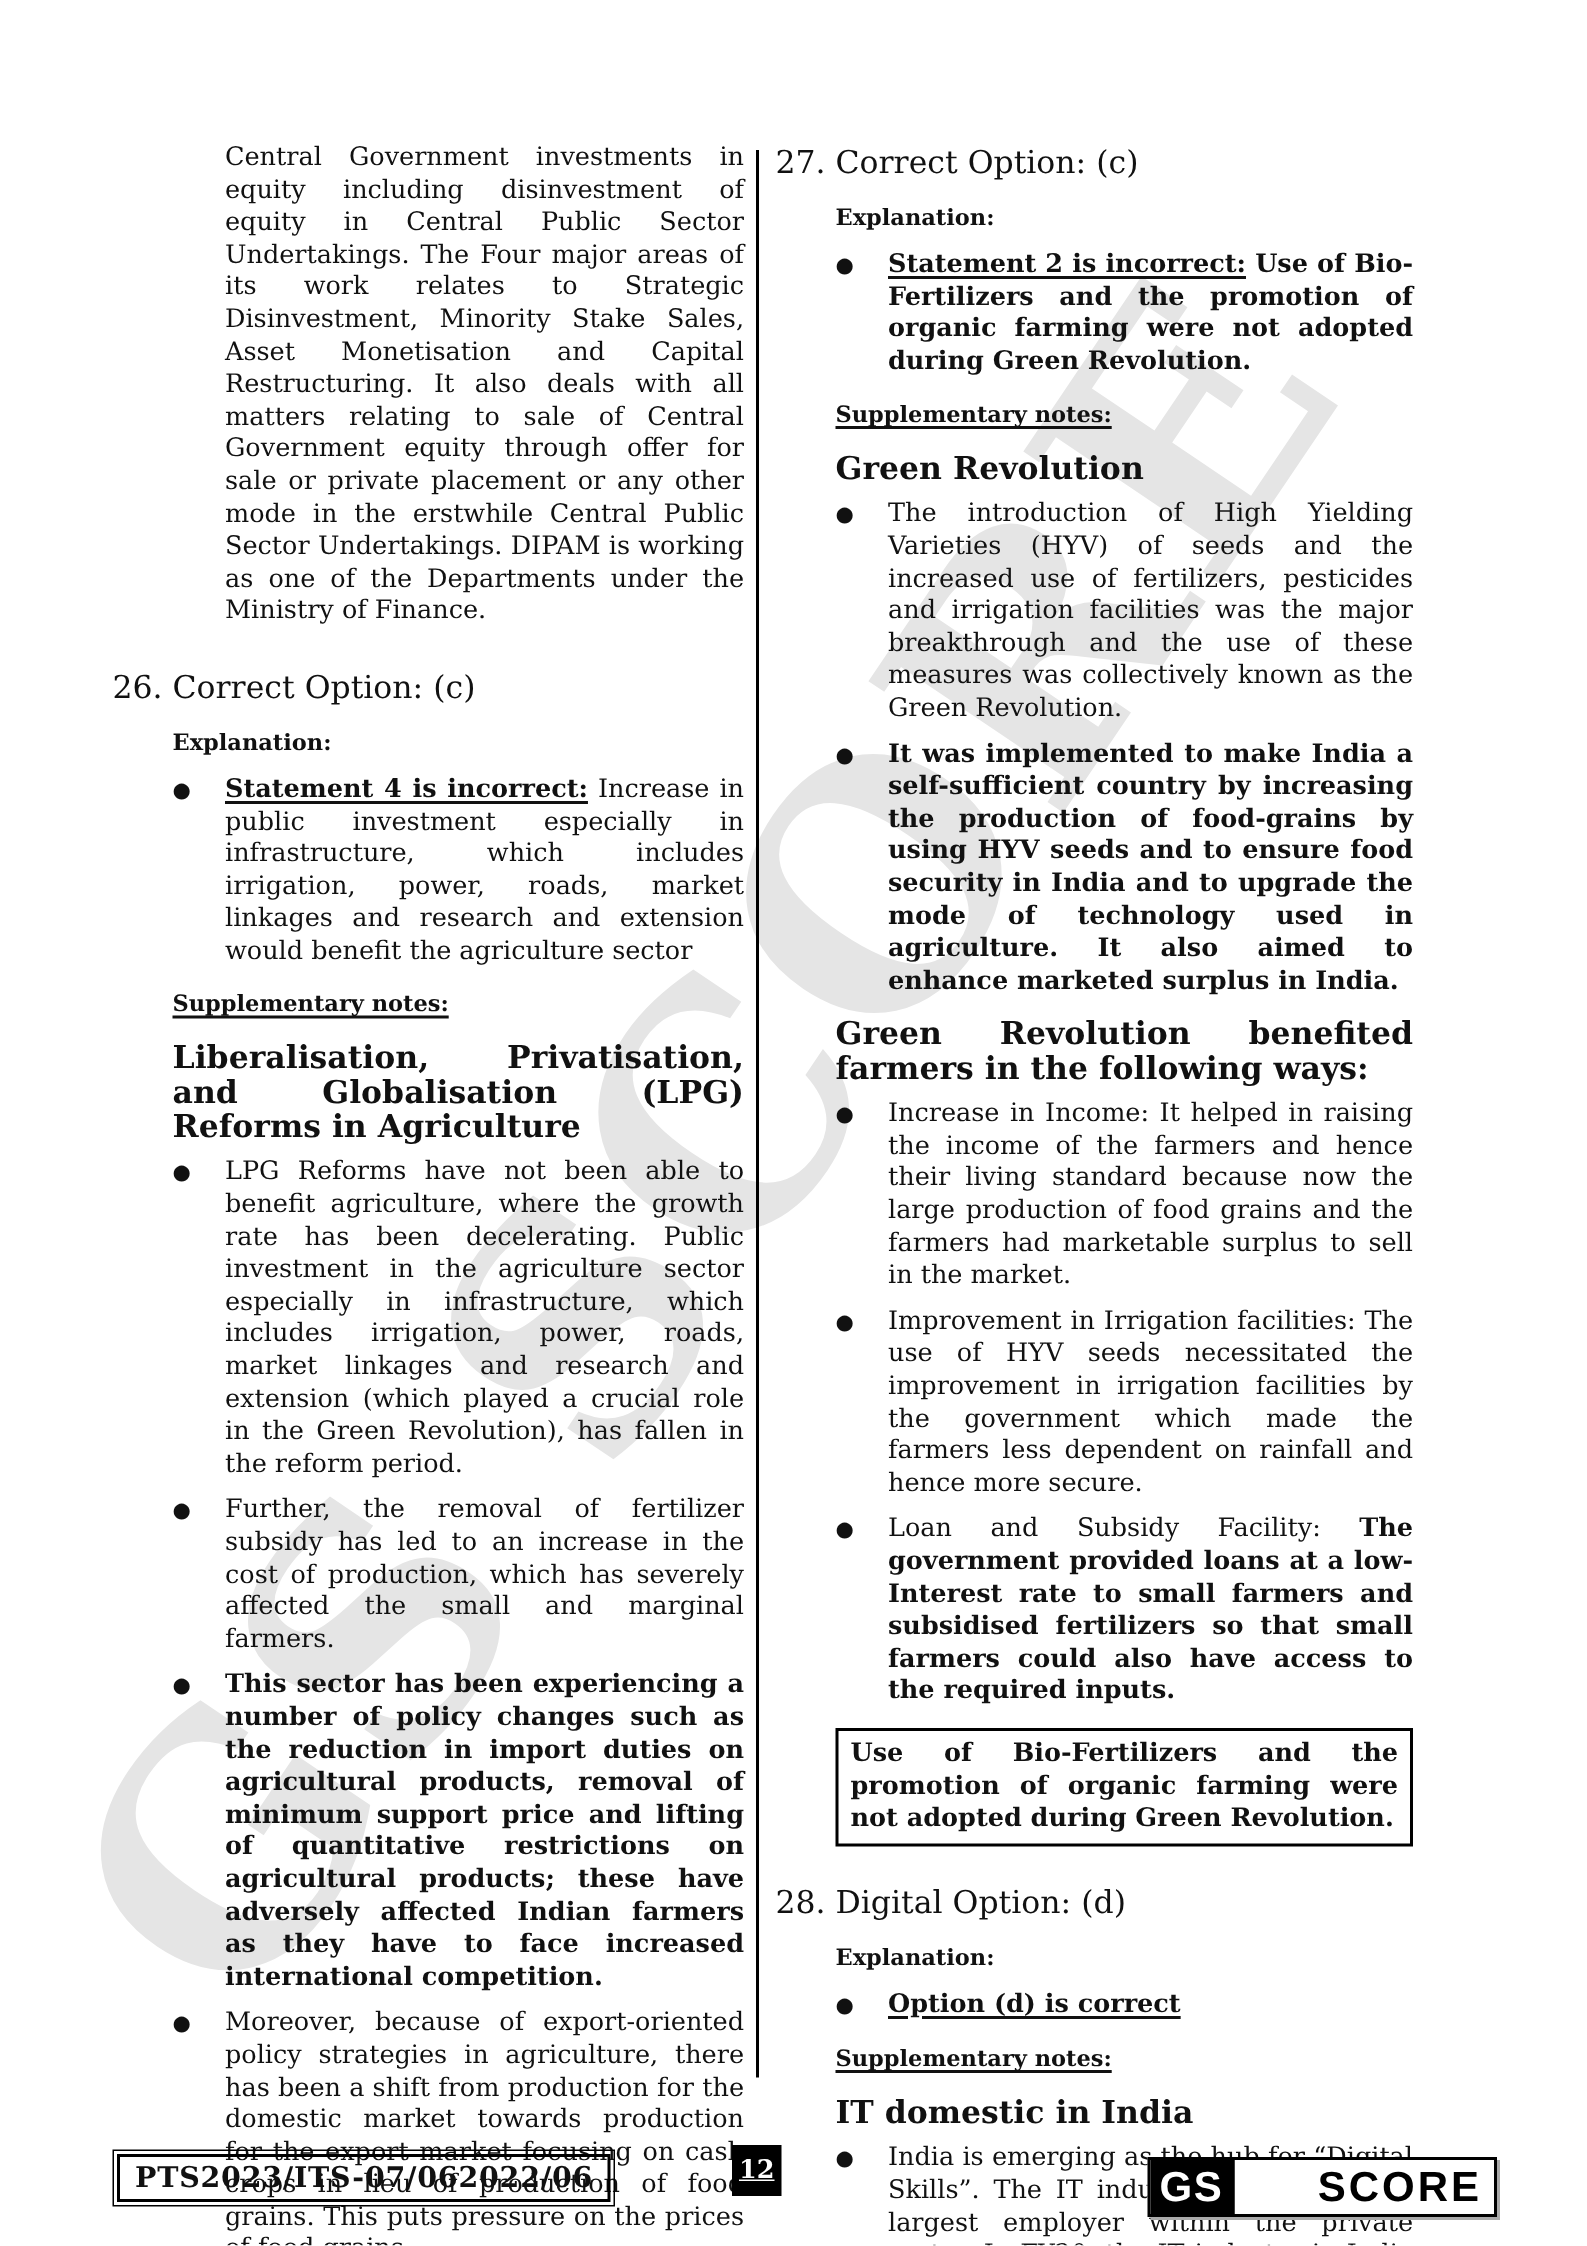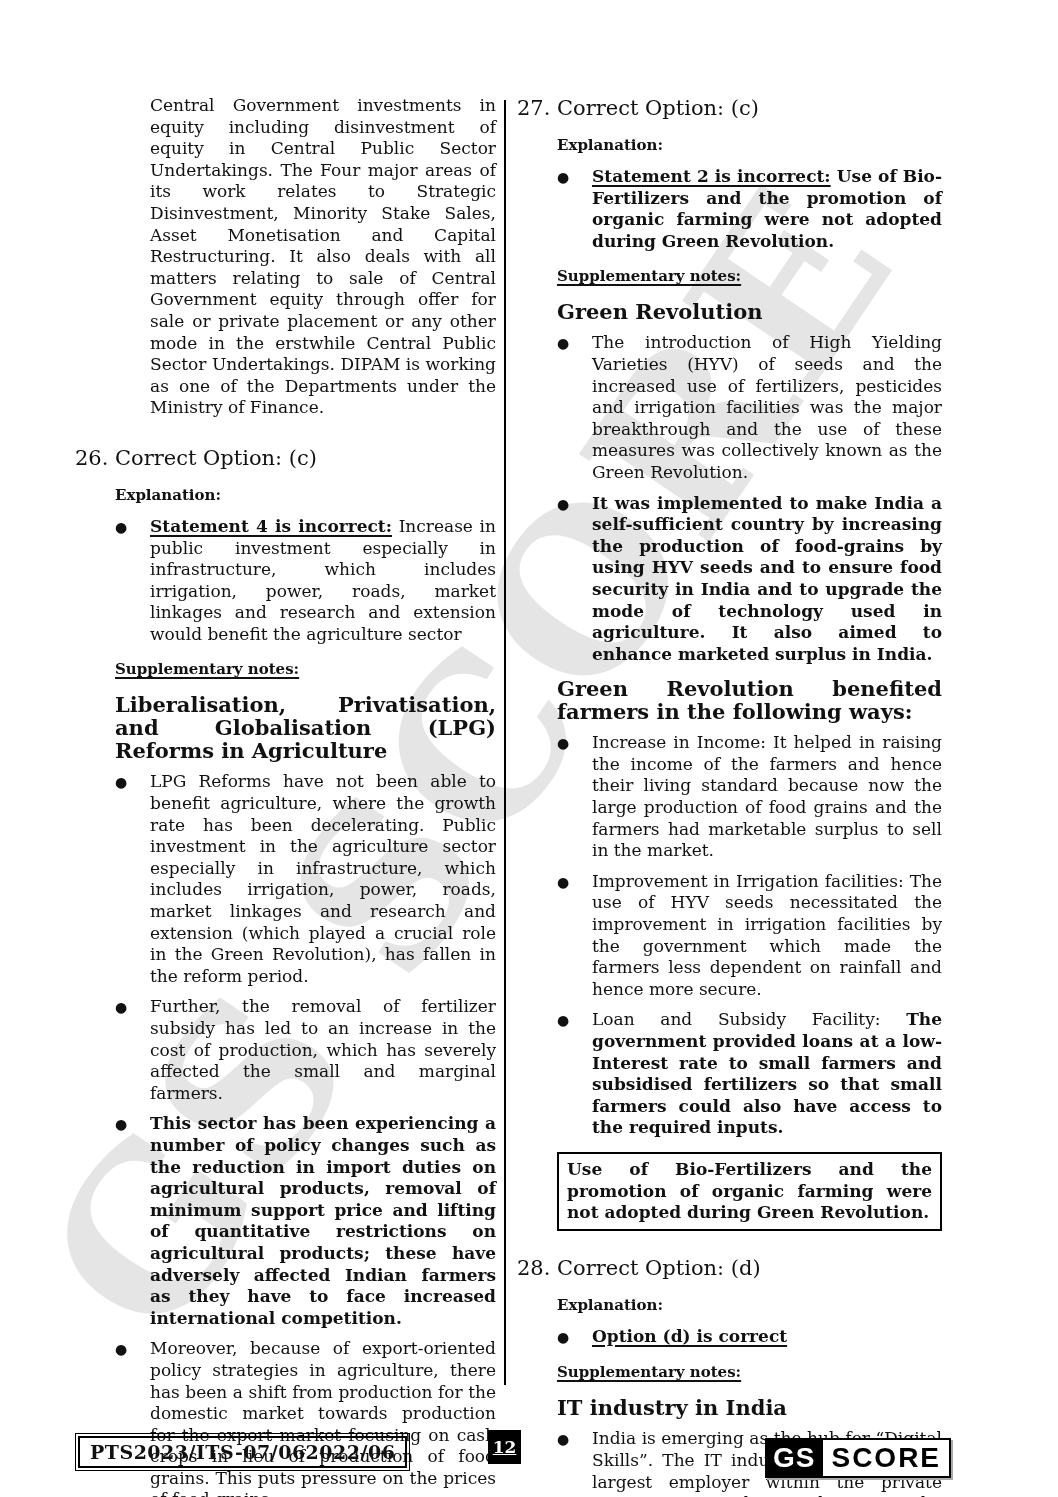--- a/index.html
+++ b/index.html
@@ -47,21 +47,21 @@
     position:absolute;left:488px;top:6px;width:33px;height:34px;
     background:#000;color:#fff;font-size:17px;font-weight:bold;
     display:flex;align-items:center;justify-content:center;text-decoration:underline;
   }
   .logo{
     position:absolute;left:765px;top:14px;display:flex;align-items:flex-end;
     border:2px solid #000;box-shadow:2px 2px 0 #aaa;background:#fff;
     font-family:"Liberation Sans", sans-serif;font-weight:bold;font-size:28px;line-height:34px;
   }
   .logo-gs{background:#000;color:#fff;padding:1px 6px;letter-spacing:1px;border-right:2px solid #000;}
-  .logo-score{background:#fff;color:#000;padding:1px 8px;letter-spacing:2px;}
+  .logo-score{background:#fff;color:#000;padding:1px 8px;letter-spacing:2px;margin-left:47px;}
 </style>
 </head>
 <body>
 
 <div class="page">
 
   <div class="watermark" style="color: rgb(229, 229, 229);">GS SCORE</div>
   <div class="divider"></div>
 
   <div class="columns">
@@ -148,32 +148,32 @@
               <span class="b">The government provided loans at a low-Interest rate to small farmers and subsidised fertilizers so that small farmers could also have access to the required inputs.</span>
             </div>
           </div>
           <div class="note-box justify">Use of Bio-Fertilizers and the promotion of organic farming were not adopted during Green Revolution.</div>
         </div>
       </div>
 
       <div class="q-section">
         <div class="q-heading">
           <span class="q-num">28.</span>
-          <span class="q-title">Correct Option: (d)</span>
+          <span class="q-title">Digital Option: (d)</span>
         </div>
         <div class="q-body">
           <div class="sub-heading" style="margin-top:0;">Explanation:</div>
           <div class="bullet">
             <span class="dot">●</span>
             <div class="bullet-text">
               <span class="b u">Option (d) is correct</span>
             </div>
           </div>
           <div class="sub-heading u">Supplementary notes:</div>
-          <div class="topic-heading">IT industry in India</div>
+          <div class="topic-heading">IT domestic in India</div>
           <div class="bullet">
             <span class="dot">●</span>
             <div class="bullet-text justify">India is emerging as the hub for “Digital Skills”. The IT industry in India is the largest employer within the private sector. In FY20, the IT industry in India employed over 4 mn personnel directly. Further,</div>
           </div>
         </div>
       </div>
 
     </div>
   </div>
 

